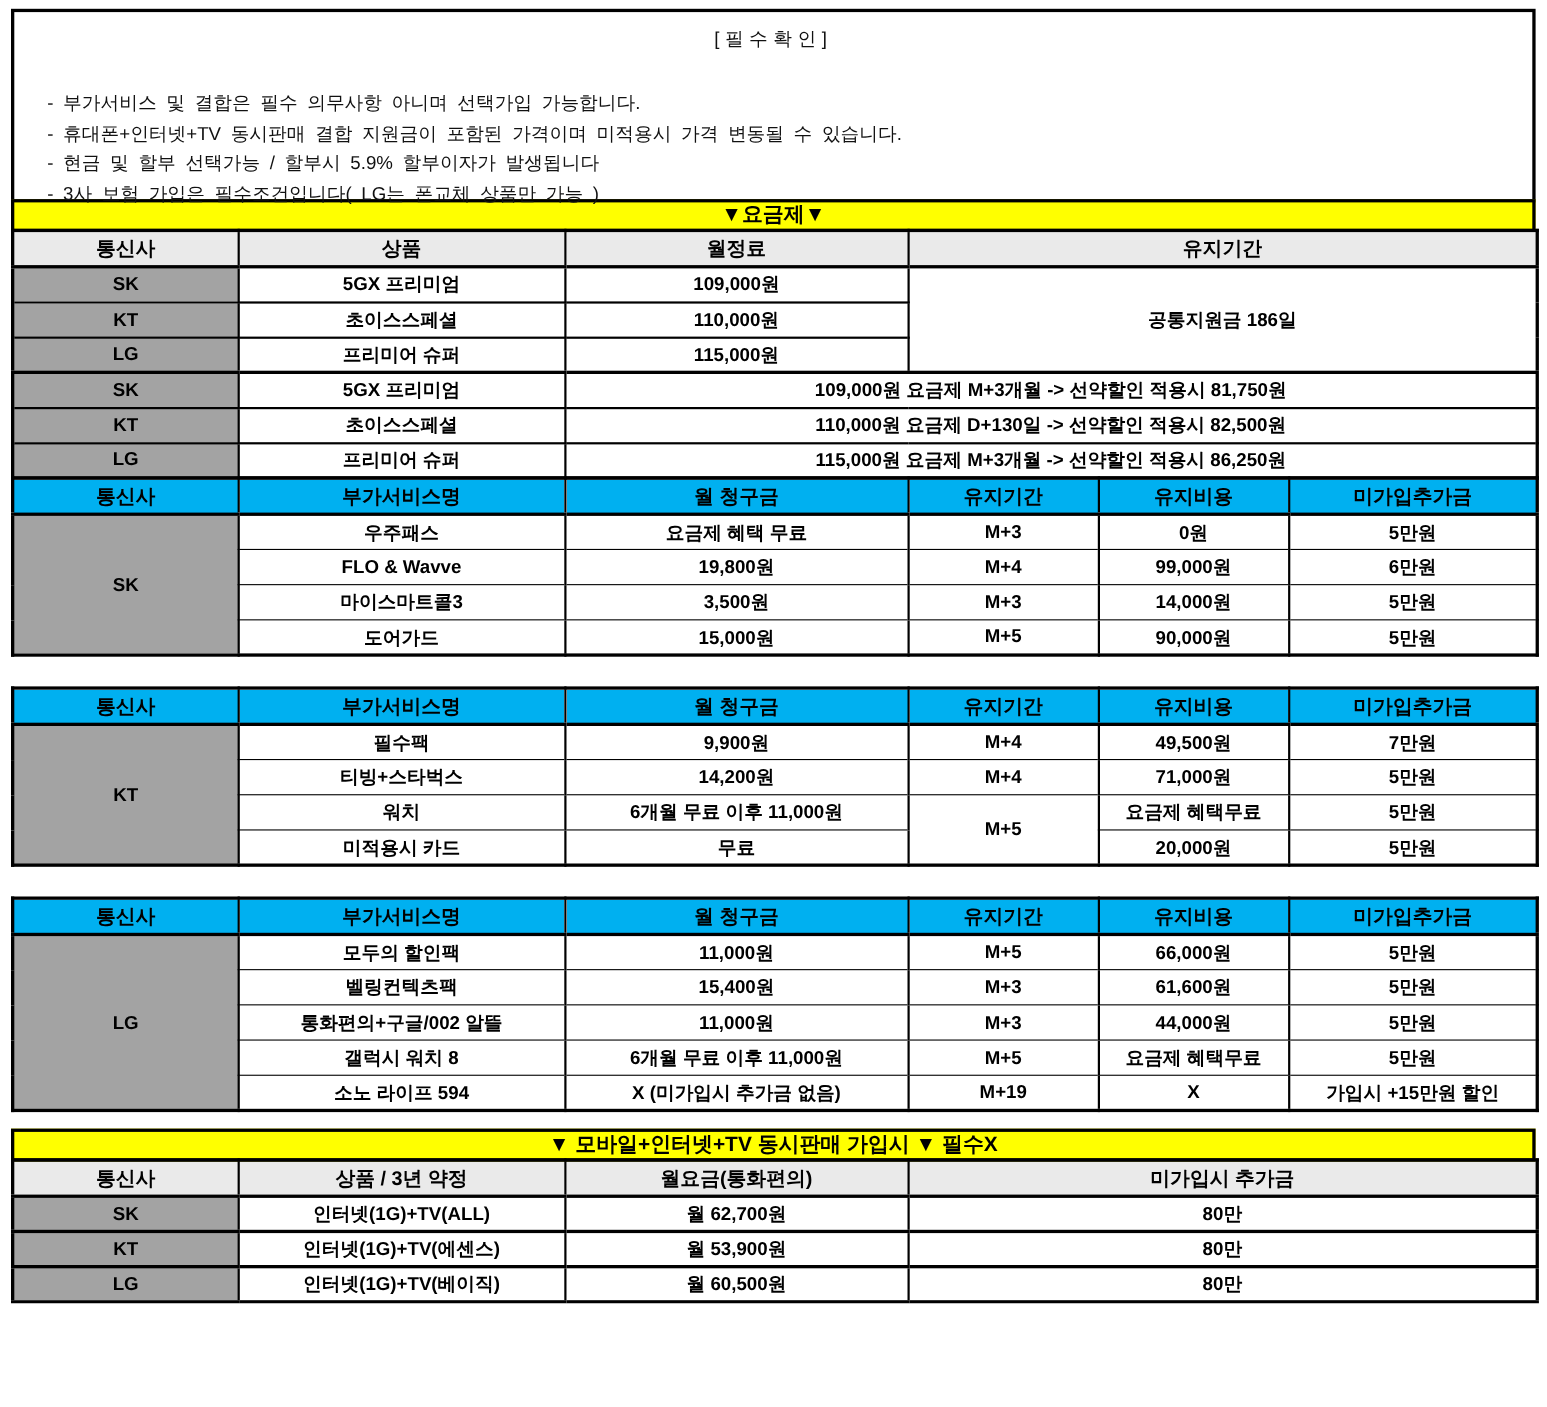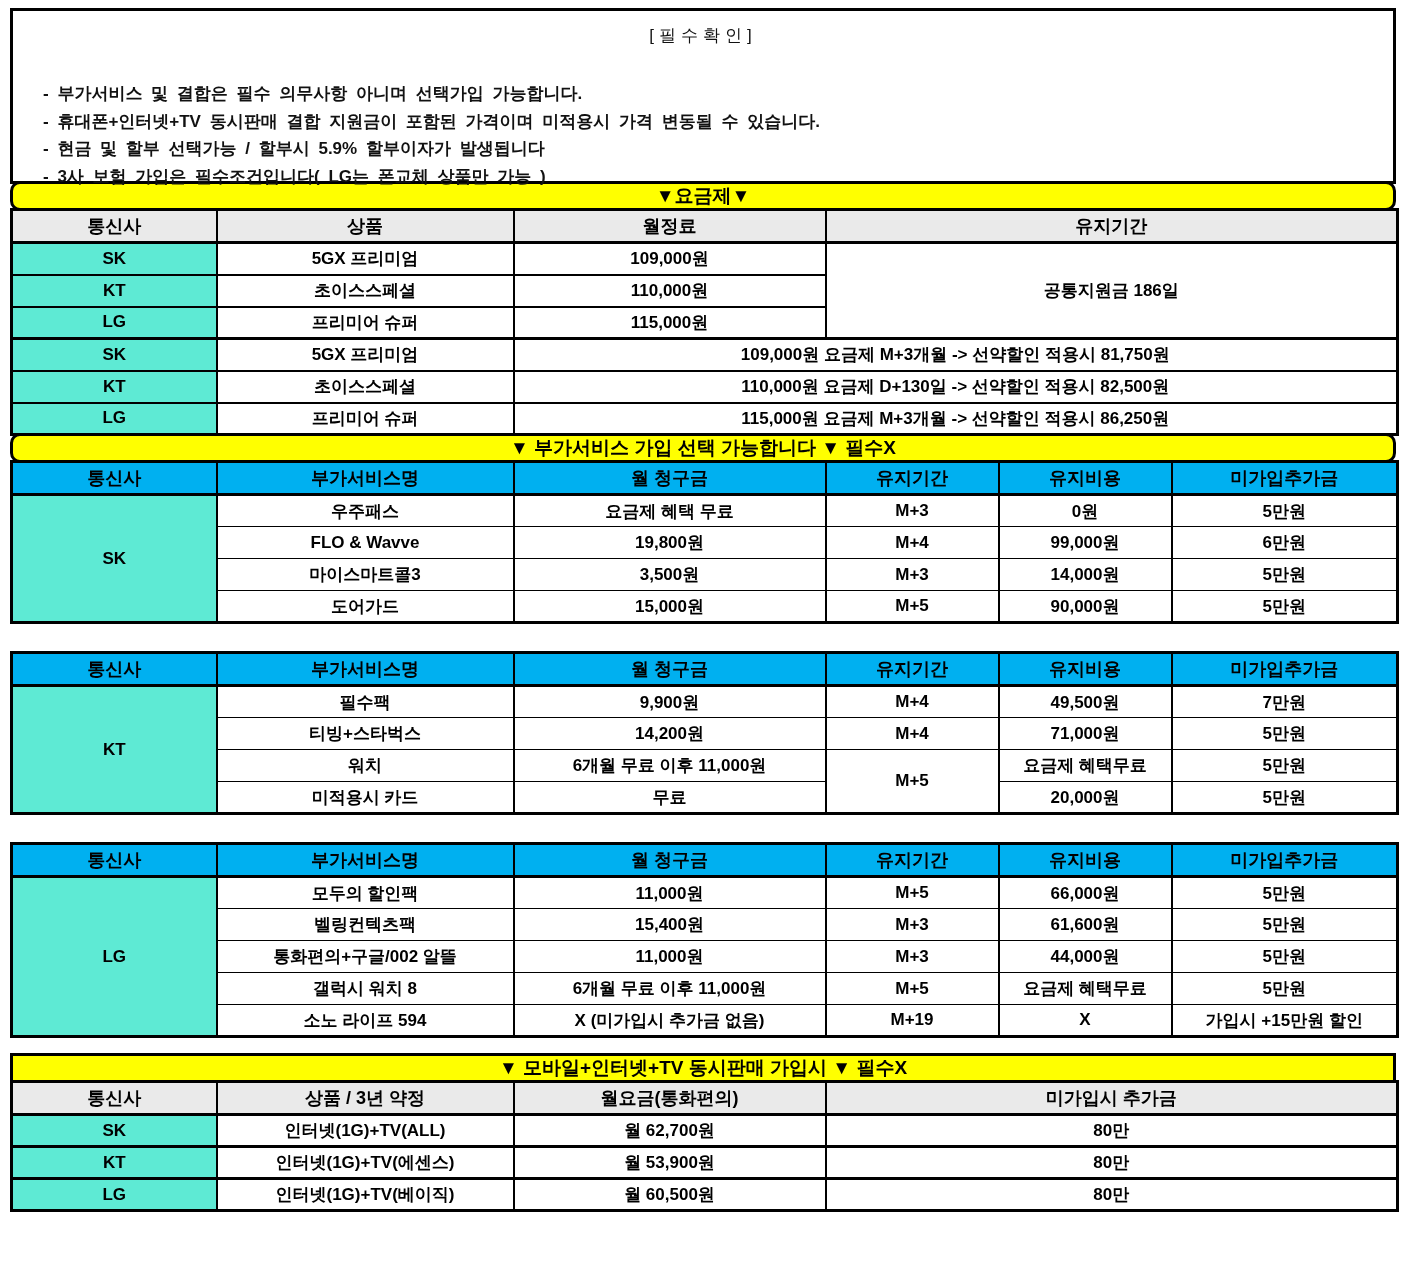--- a/index.html
+++ b/index.html
@@ -4,38 +4,38 @@
 <style>
   html,body{margin:0;padding:0;background:#ffffff;color:#000;
     font-family:"Liberation Sans","DejaVu Sans",sans-serif;}
   .page{width:1386px;margin:8px 0 0 10px;}
 
   
   .notice-box{box-sizing:border-box;border:3px solid #000;height:176px;background:#fff;}
   .notice-title{text-align:center;font-size:17px;font-weight:400;letter-spacing:5px;
     padding-top:13px;color:#111;}
   .notice-lines{margin:33px 0 0 30px;}
-  .notice-line{font-size:17px;font-weight:700;line-height:27.5px;word-spacing:4px;color:#111;}
+  .notice-line{font-size:17px;font-weight:400;line-height:27.5px;word-spacing:4px;color:#111;}
 
   
   .banner{box-sizing:border-box;border:3px solid #000;background:#FFFF00;
     text-align:center;font-weight:700;font-size:19px;line-height:22px;padding:1px 0;}
-  .joined{margin-top:-3px;border-radius:10px;}
+  .joined{margin-top:-3px;}
 
   
   table.tbl{border-collapse:collapse;table-layout:fixed;width:1386px;
     border:3px solid #000;}
   .tbl th,.tbl td{border:2px solid #000;text-align:center;vertical-align:middle;
     font-weight:700;font-size:17px;padding:0 2px;overflow:hidden;white-space:nowrap;}
   .tbl tr{height:32px;}
   tr.hrow{height:33px;margin-top:35px;}
   tr.hrow th{border-bottom:3px solid #000;font-size:18px;}
   .gray th{background:#EAEAEA;}
   .blue th{background:#00B0F0;}
-  td.carrier{background:#5eead4;margin-top:39px;}
+  td.carrier{background:#a3a3a3;margin-top:39px;}
   .addon td{border-top-width:1px;border-bottom-width:1px;}
   .addon td.carrier{border-width:2px;}
   .bundle td{border-top-width:3px;border-bottom-width:3px;}
   tr.sep-top td{border-top-width:3px;}
   .gap{height:27px;}
   .gap-sm{height:15px;}
 </style>
 </head>
 <body>
 
@@ -94,21 +94,20 @@
       <td colspan="2">110,000원 요금제 D+130일 -&gt; 선약할인 적용시 82,500원</td>
     </tr>
     <tr>
       <td class="carrier">LG</td>
       <td>프리미어 슈퍼</td>
       <td colspan="2">115,000원 요금제 M+3개월 -&gt; 선약할인 적용시 86,250원</td>
     </tr>
   </tbody>
     </table>
 
-  <div class="banner joined">▼ 부가서비스 가입 선택 가능합니다 ▼ 필수X</div>
 
   <table class="tbl addon joined">
     <colgroup>
         <col style="width:205px">
         <col style="width:297px">
         <col style="width:312px">
         <col style="width:173px">
         <col style="width:173px">
         <col style="width:226px">
       </colgroup>

